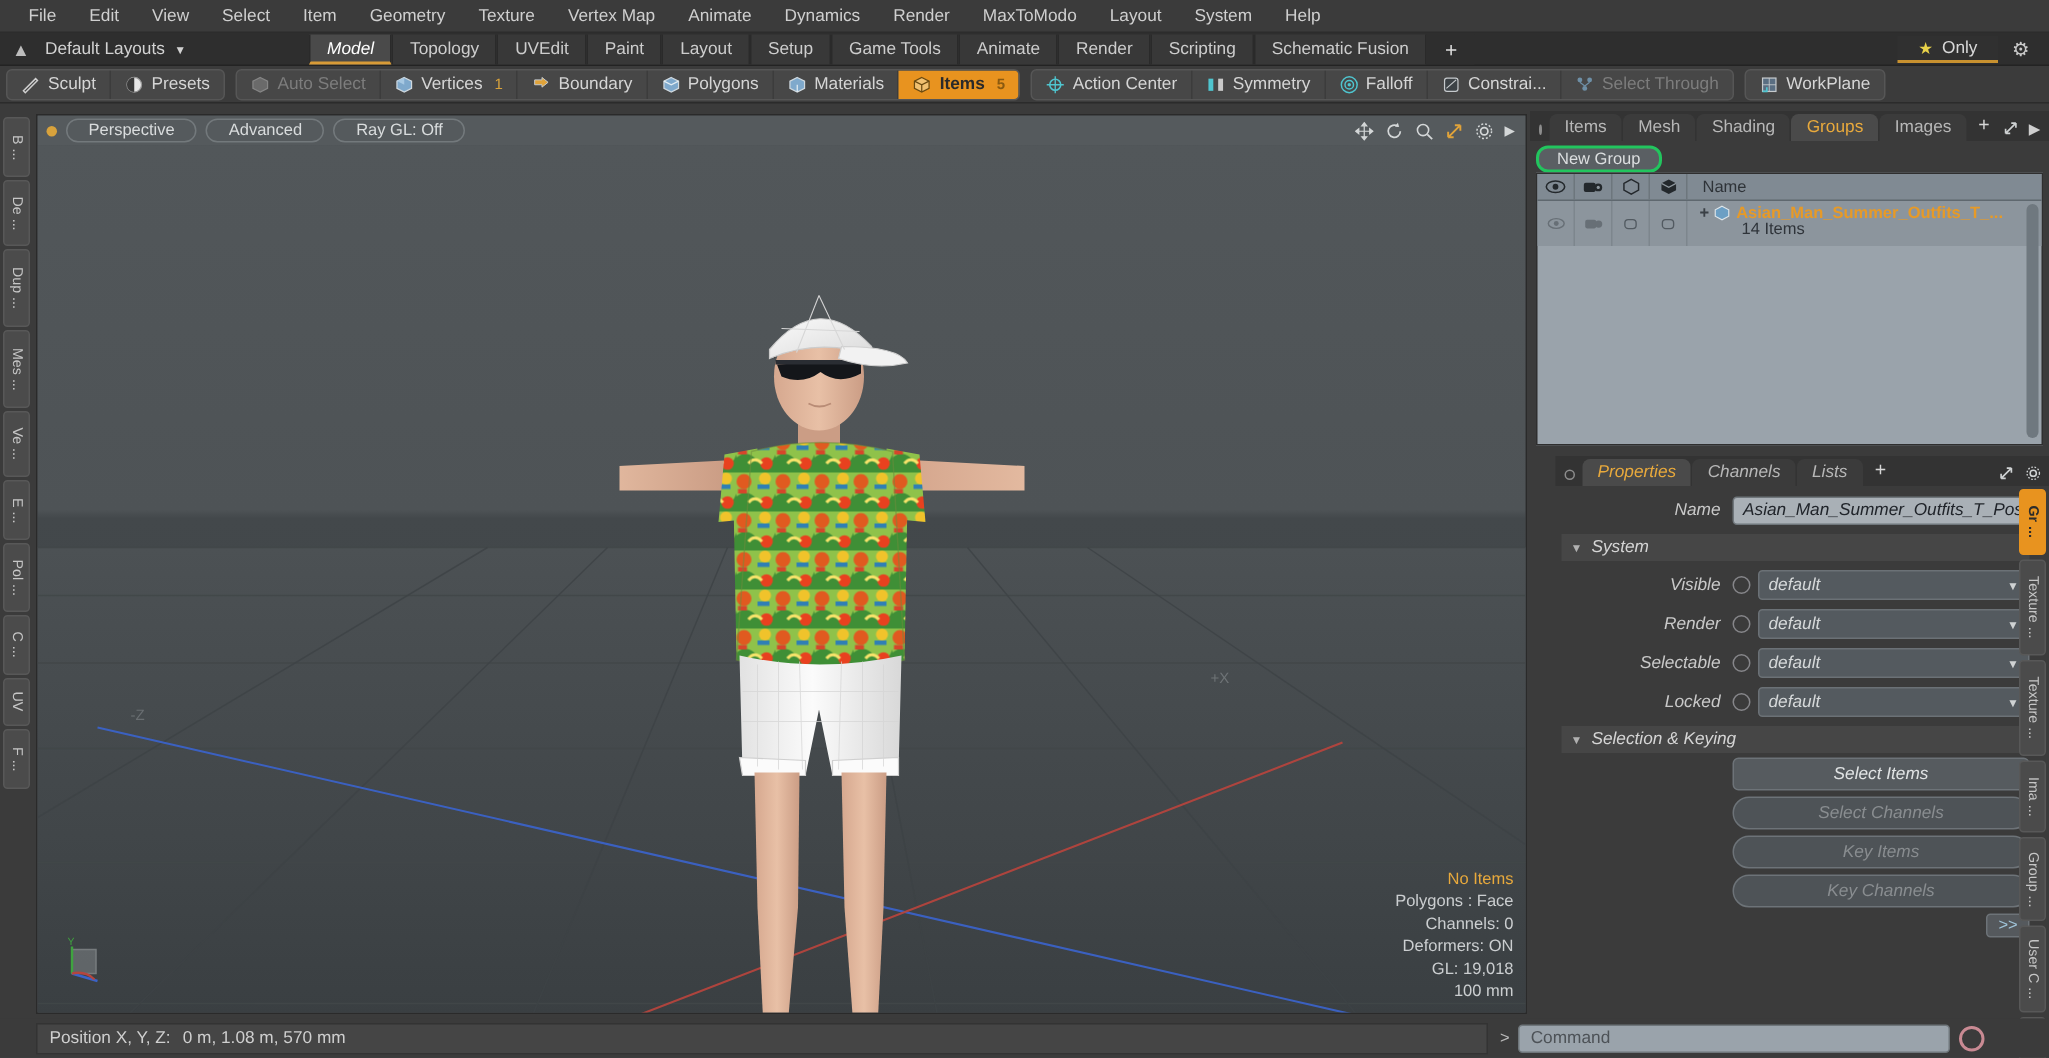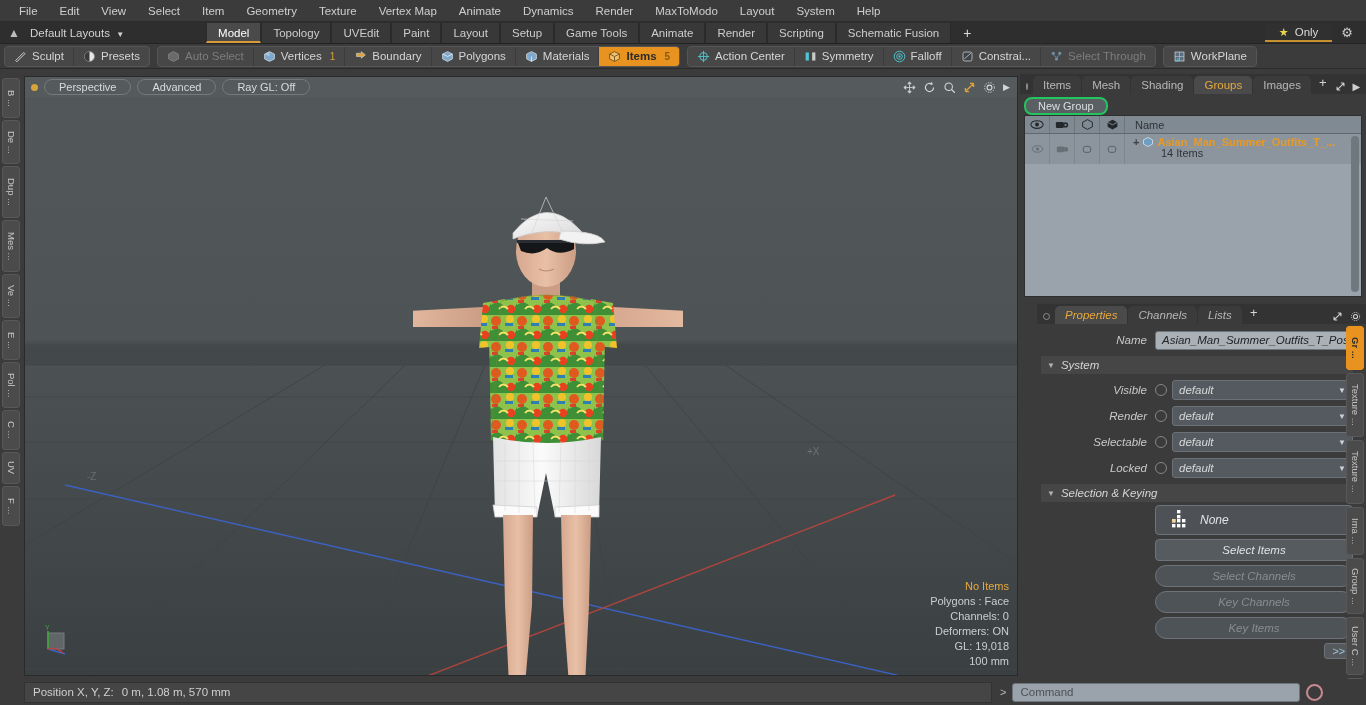--- a/index.html
+++ b/index.html
@@ -13,21 +13,21 @@
   .menubar .mi { padding:2px 11px; color:#cfcfcf; font-size:11.5px; line-height:16px; white-space:nowrap;}
 
   
   .layoutbar { height:22px; background:#2e2e2e; display:flex; align-items:center; padding:0 4px;
                border-bottom:1px solid #232323; }
   .layoutbar .homeicon { width:20px; text-align:center; color:#bdbdbd; font-size:12px; }
   .dflt { padding:2px 10px 2px 6px; color:#d2d2d2; font-size:11.5px; }
   .lay-tabs { display:flex; margin-left:72px; align-items:center; height:22px;}
   .lay-tab { padding:3px 11px 2px; font-size:11.5px; color:#cdcdcd; background:#383838;
              border-left:1px solid #2a2a2a; border-right:1px solid #2a2a2a; height:20px; line-height:15px; white-space:nowrap;}
-  .lay-tab.active { background:#4a4a4a; color:#ffffff; border-bottom:2px solid #d89b37; }
+  .lay-tab.active { background:#4a4a4a; color:#ffffff; border-bottom:2px solid #d89b37;font-style:italic; }
   .lay-plus { padding:2px 12px; color:#dcdcdc; font-size:14px; background:#2e2e2e;}
   .layoutbar .right { margin-left:auto; display:flex; align-items:center; }
   .only-btn { background:#303030; border-bottom:2px solid #c8912f; padding:2px 14px 1px; display:flex;
               align-items:center; gap:6px; color:#d8d8d8; font-size:11.5px;}
   .star { color:#e8d24a; font-size:11px; }
   .gearbtn { padding:2px 9px; color:#c9c9c9; font-size:13px; }
 
   
   .toolbar { height:25px; background:#3b3b3b; display:flex; align-items:center; padding:0 4px; gap:0;
              border-bottom:1px solid #2b2b2b;}
@@ -635,40 +635,24 @@
           <span class="caret">▼</span>
         </span>
       </div>
 
       <div class="sechead">
         <span class="tri">▼</span>
         <span>Selection &amp; Keying</span>
       </div>
 
       <div class="btnrow">
-        <div class="nonebox">
-          <svg class="dotgrid" viewBox="0 0 22 22">
-            <g fill="#ffffff">
-              <rect x="9" y="1" width="3.4" height="3.4"></rect>
-              <rect x="9" y="6" width="3.4" height="3.4"></rect>
-              <rect x="4" y="10" width="3.4" height="3.4"></rect>
-                <rect x="9" y="10" width="3.4" height="3.4"></rect>
-                <rect x="14" y="10" width="3.4" height="3.4"></rect>
-              <rect x="4" y="15" width="3.4" height="3.4"></rect>
-                <rect x="9" y="15" width="3.4" height="3.4"></rect>
-                <rect x="14" y="15" width="3.4" height="3.4"></rect>
-            </g>
-            <rect x="4" y="10" width="3.4" height="3.4" fill="#f0d79a"></rect>
-          </svg>
-          <span>None</span>
-        </div>
         <div class="pbtn">Select Items</div>
         <div class="pbtn dis">Select Channels</div>
+        <div class="pbtn dis">Key Items</div>
         <div class="pbtn dis">Key Channels</div>
-        <div class="pbtn dis">Key Items</div>
       </div>
       <div class="gochev">
         <span>&gt;&gt;</span>
       </div>
     </div>
 
     <div class="rstrip">
       <div class="rvtab sel" style="height:44px">Gr ...</div>
       <div class="rvtab" style="height:64px">Texture ...</div>
       <div class="rvtab" style="height:64px">Texture ...</div>

